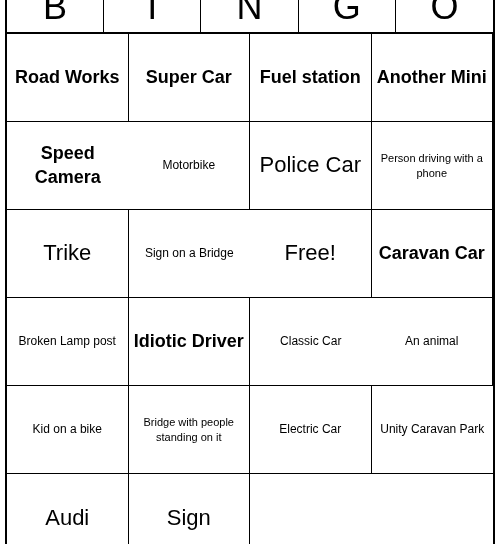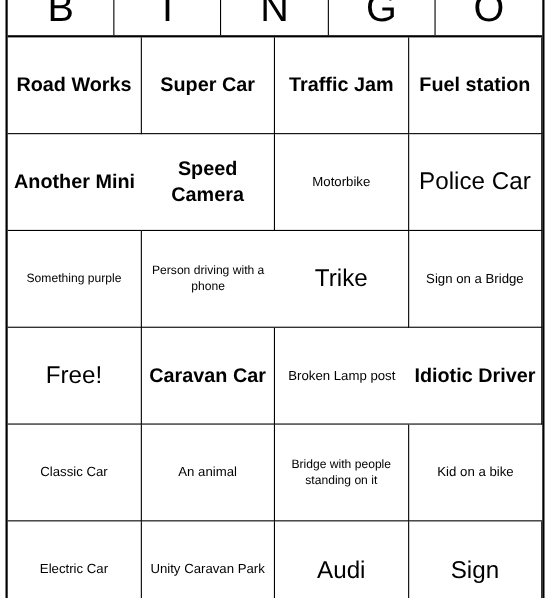--- a/index.html
+++ b/index.html
@@ -97,39 +97,33 @@
       <div class="bingo-letter">O</div>
     </div>
   <div class="bingo-grid">
   <div class="bingo-cell">
         <span class="cell-text medium">Road Works</span>
       </div>
       <div class="bingo-cell">
         <span class="cell-text medium">Super Car</span>
       </div>
       <div class="bingo-cell">
-        <span class="cell-text medium">Traffic Jam</span>
-      </div>
-      <div class="bingo-cell">
         <span class="cell-text medium">Fuel station</span>
       </div>
       <div class="bingo-cell">
         <span class="cell-text medium">Another Mini</span>
       </div>
       <div class="bingo-cell">
         <span class="cell-text medium">Speed Camera</span>
       </div>
       <div class="bingo-cell">
         <span class="cell-text">Motorbike</span>
       </div>
       <div class="bingo-cell">
         <span class="cell-text large">Police Car</span>
-      </div>
-      <div class="bingo-cell">
-        <span class="cell-text small">Something purple</span>
       </div>
       <div class="bingo-cell">
         <span class="cell-text small">Person driving with a phone</span>
       </div>
       <div class="bingo-cell">
         <span class="cell-text large">Trike</span>
       </div>
       <div class="bingo-cell">
         <span class="cell-text">Sign on a Bridge</span>
       </div>
@@ -145,24 +139,24 @@
       <div class="bingo-cell">
         <span class="cell-text medium">Idiotic Driver</span>
       </div>
       <div class="bingo-cell">
         <span class="cell-text">Classic Car</span>
       </div>
       <div class="bingo-cell">
         <span class="cell-text">An animal</span>
       </div>
       <div class="bingo-cell">
-        <span class="cell-text small">Bridge with people standing on it</span>
+        <span class="cell-text">Kid on a bike</span>
       </div>
       <div class="bingo-cell">
-        <span class="cell-text">Kid on a bike</span>
+        <span class="cell-text small">Bridge with people standing on it</span>
       </div>
       <div class="bingo-cell">
         <span class="cell-text">Electric Car</span>
       </div>
       <div class="bingo-cell">
         <span class="cell-text">Unity Caravan Park</span>
       </div>
       <div class="bingo-cell">
         <span class="cell-text large">Audi</span>
       </div>

